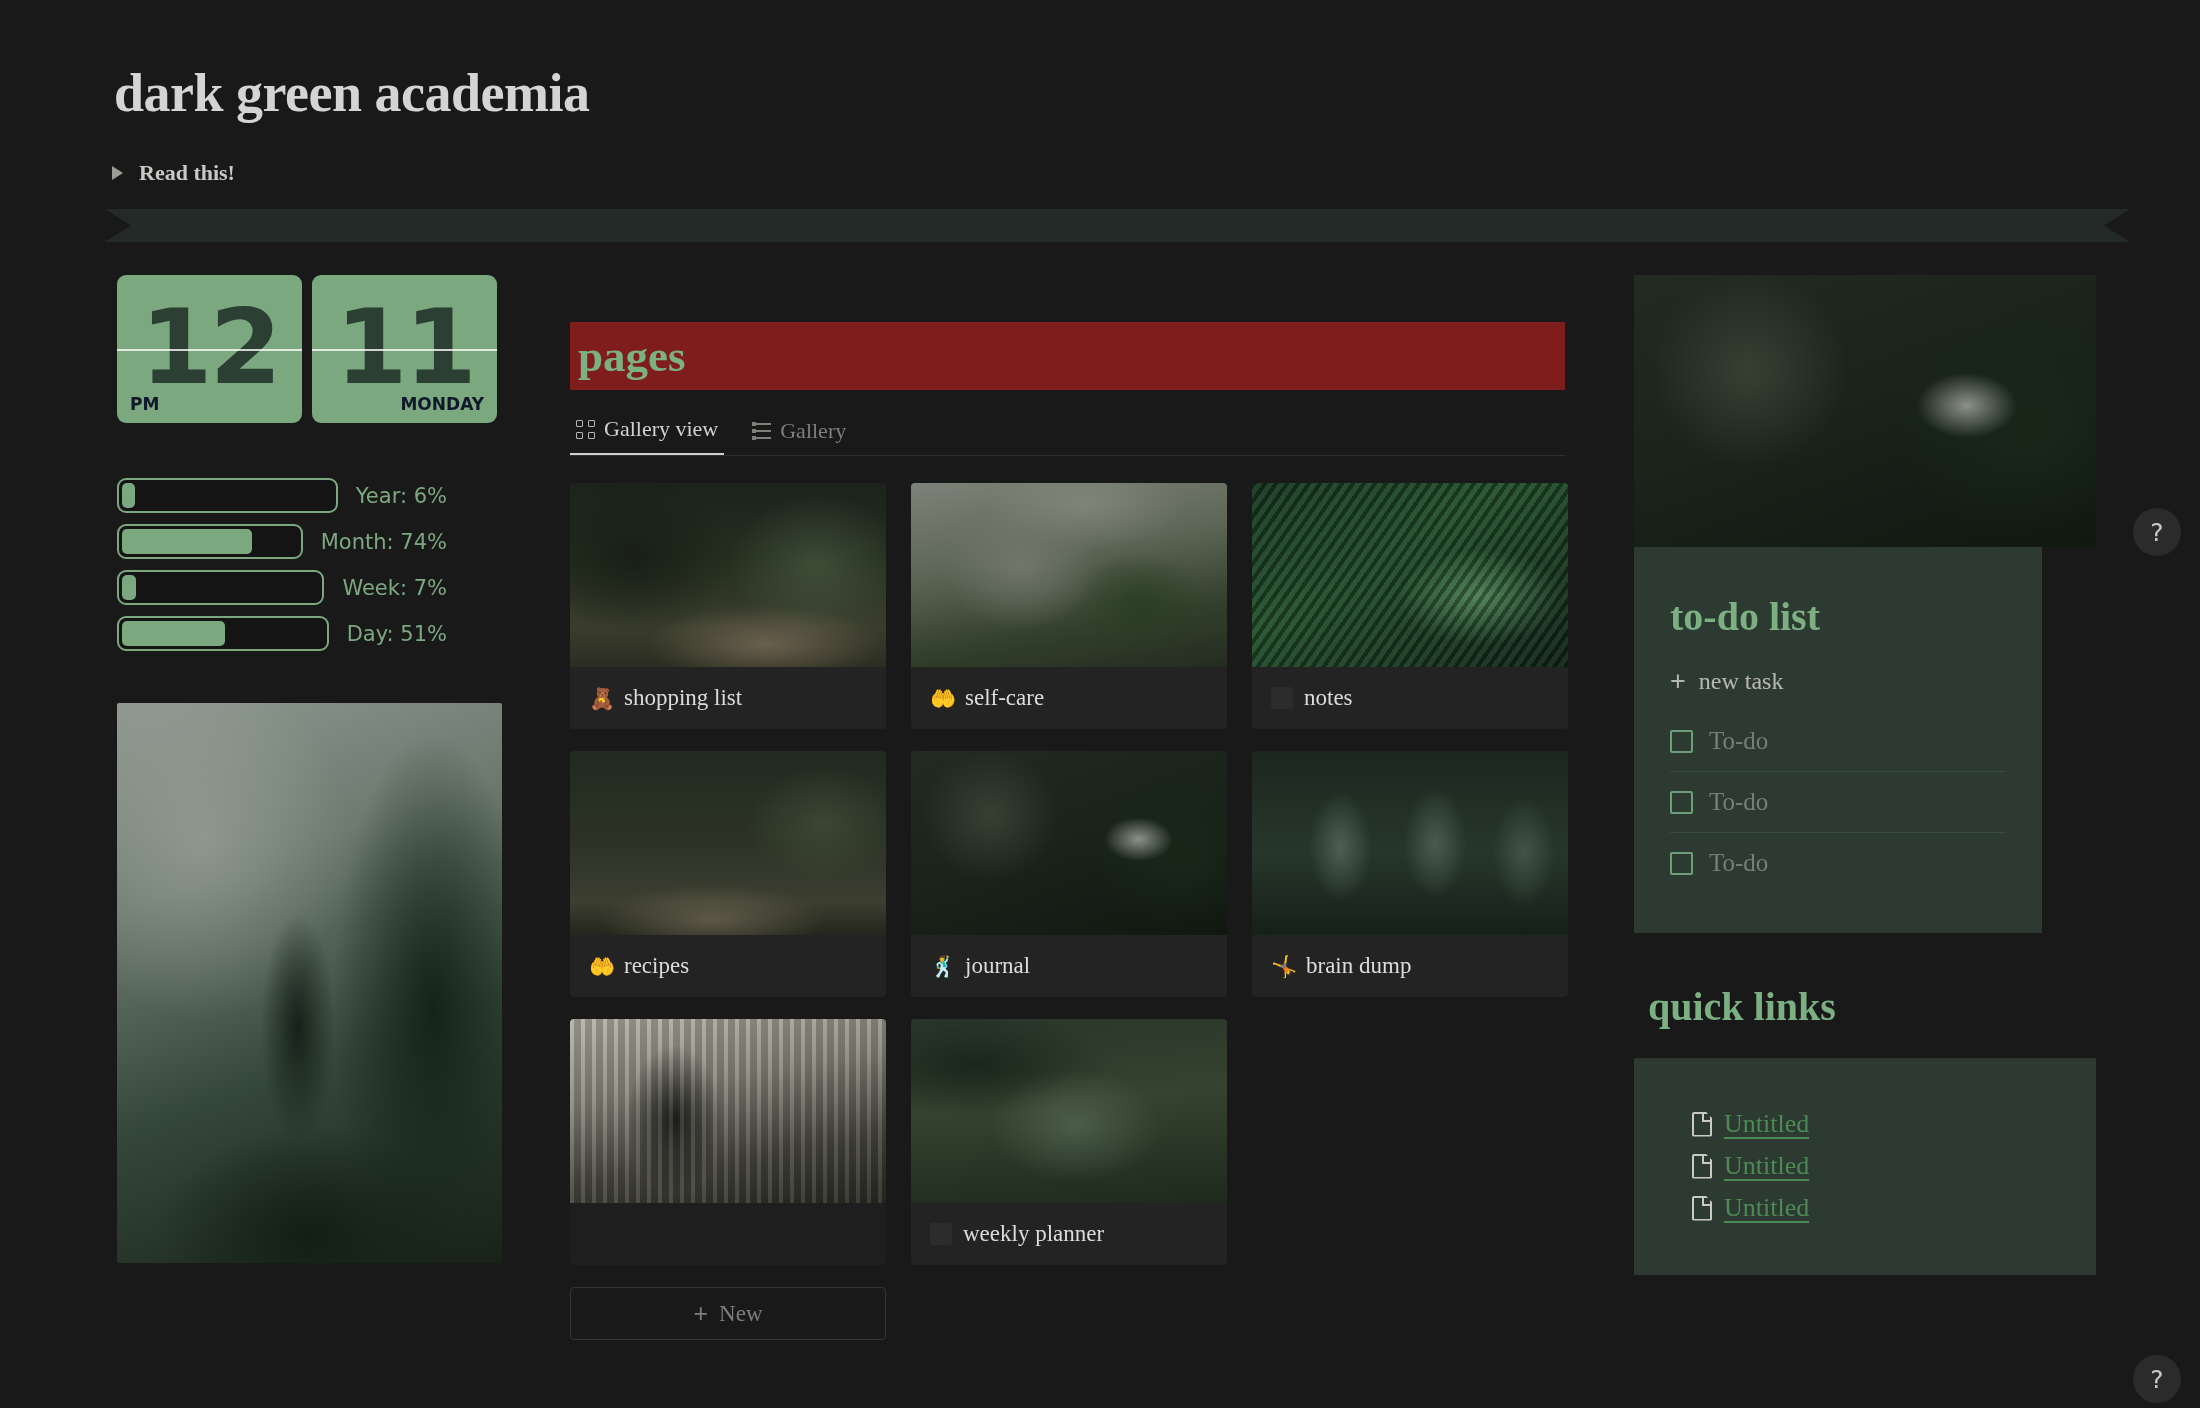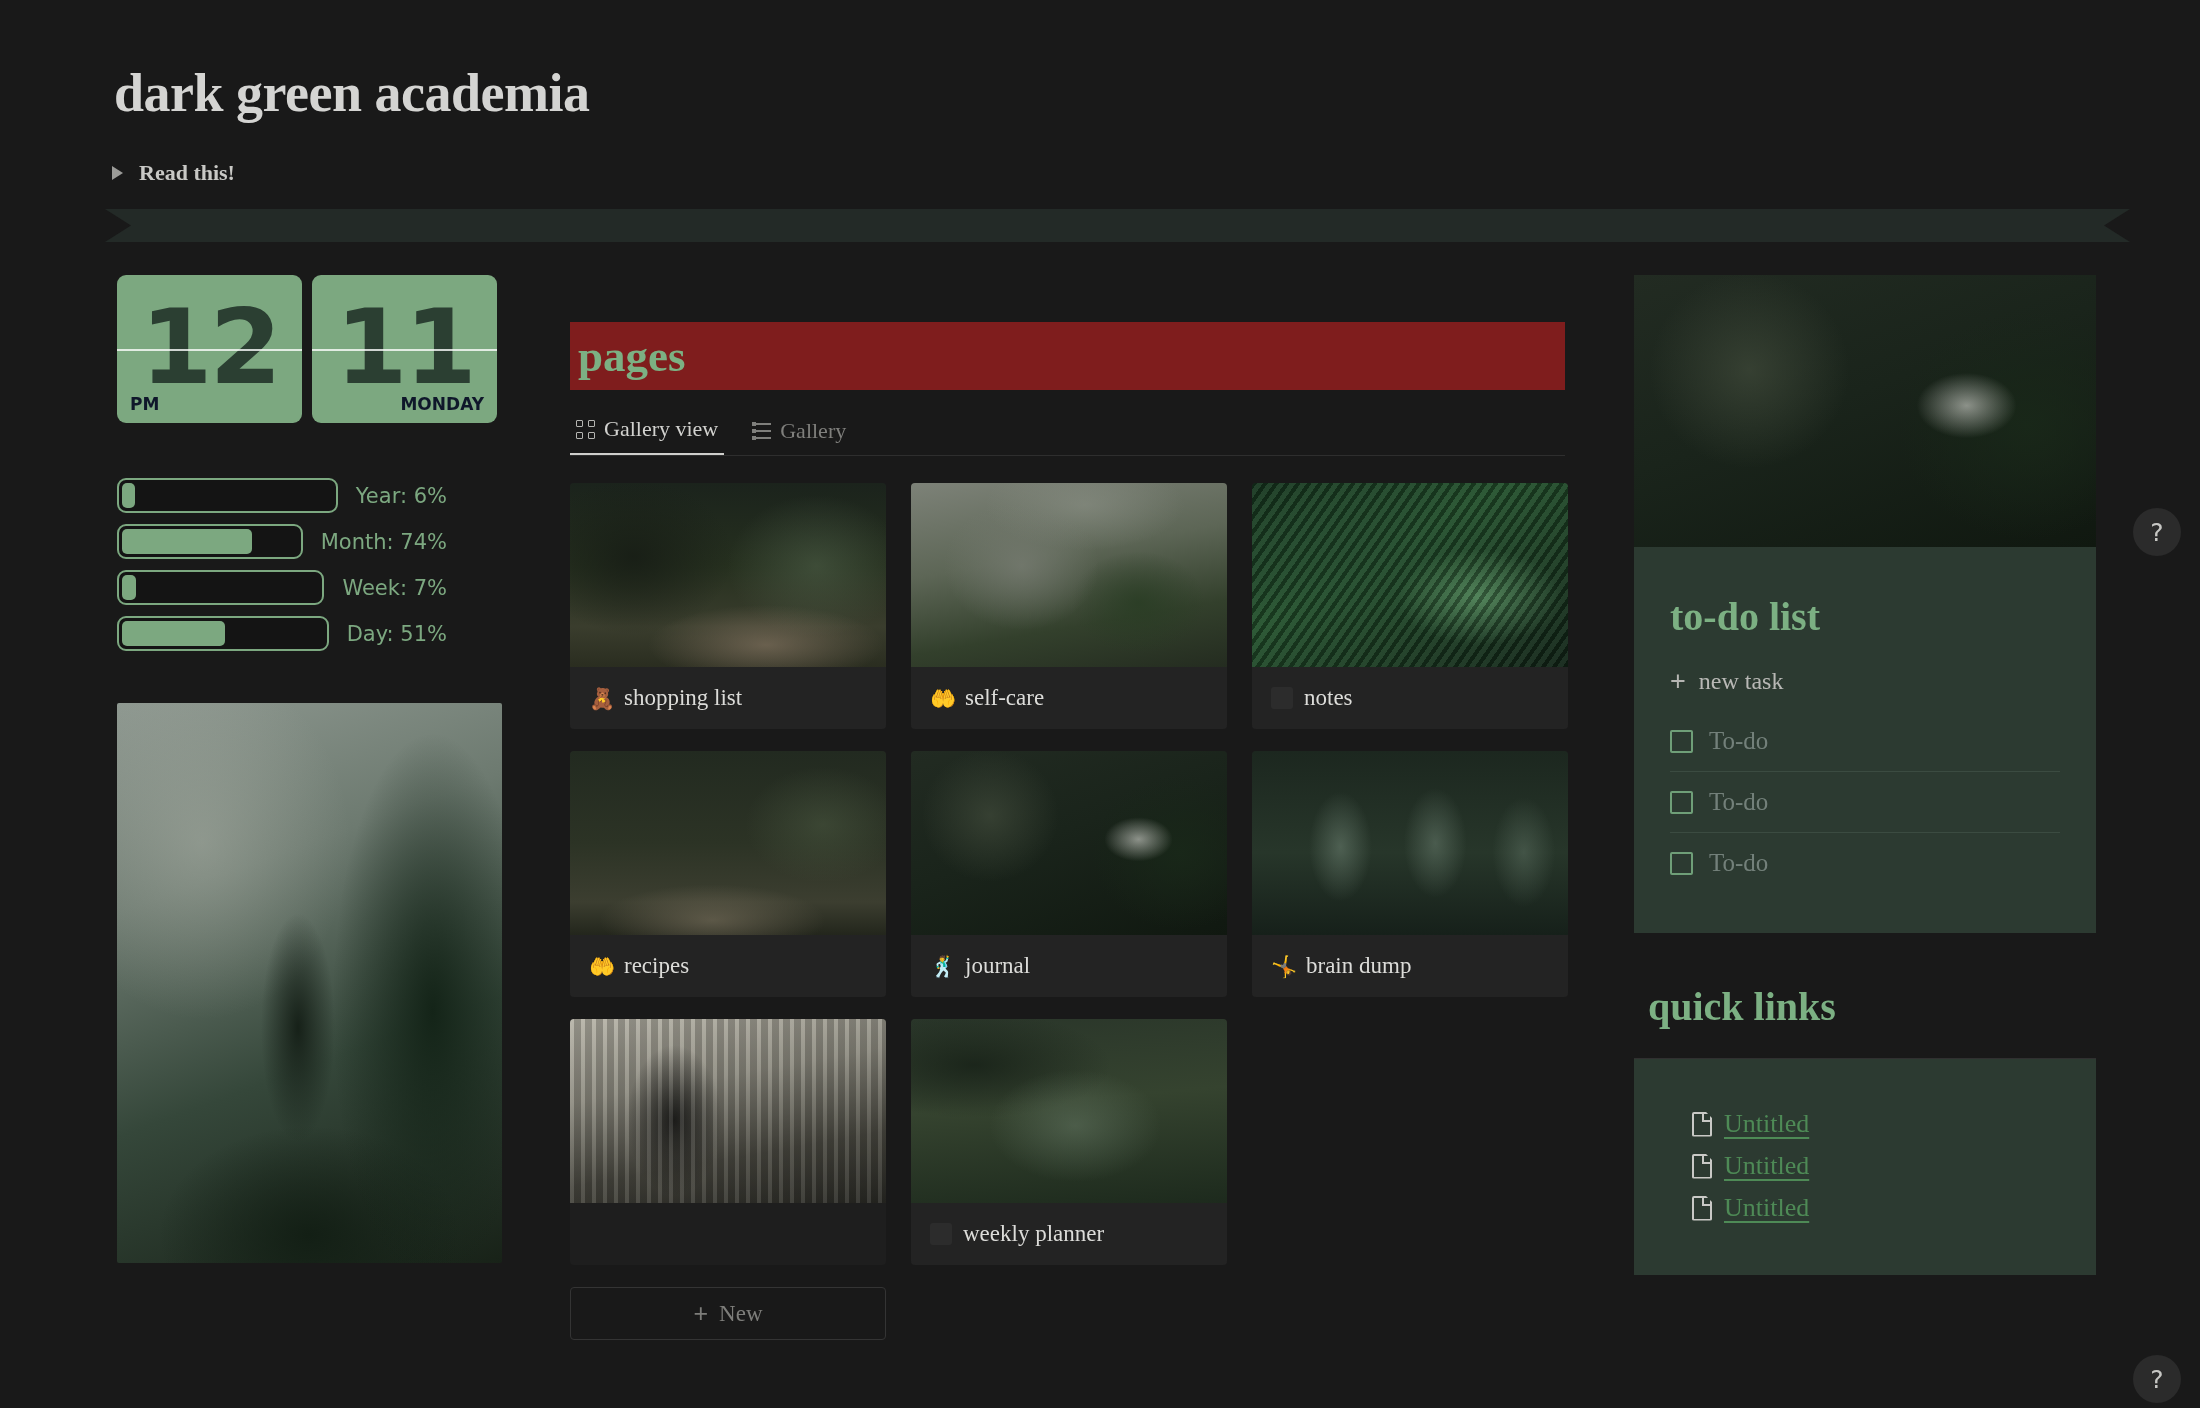--- a/index.html
+++ b/index.html
@@ -167,21 +167,21 @@
     display: flex; align-items: center; justify-content: center; gap: 11px;
     color: #7d7d7a; cursor: pointer;
   }
   .new-btn .plus { font-size: 25px; line-height: 1; }
   .new-btn .lbl { font-family: "Liberation Serif", serif; font-size: 23px; }
 
   
   .right-col { position: absolute; left: 1634px; top: 275px; width: 462px; }
   .right-photo { width: 462px; height: 272px; overflow: hidden; position: relative; }
   .todo-panel {
-    background: #2c3a31; padding: 46px 36px 40px 36px; width: 462px;
+    background: #2c3a31; padding: 46px 36px 40px 36px; width: 408px;
   }
   .todo-panel h3 {
     font-family: "Liberation Serif", serif;
     font-weight: 700; font-size: 40px; color: #7cb083; margin-bottom: 28px;
   }
   .new-task {
     display: flex; align-items: center; gap: 13px;
     color: #b8b8b5; margin-bottom: 16px; cursor: pointer;
   }
   .new-task .plus { font-size: 27px; line-height: 1; color: #b6b6b3; }

